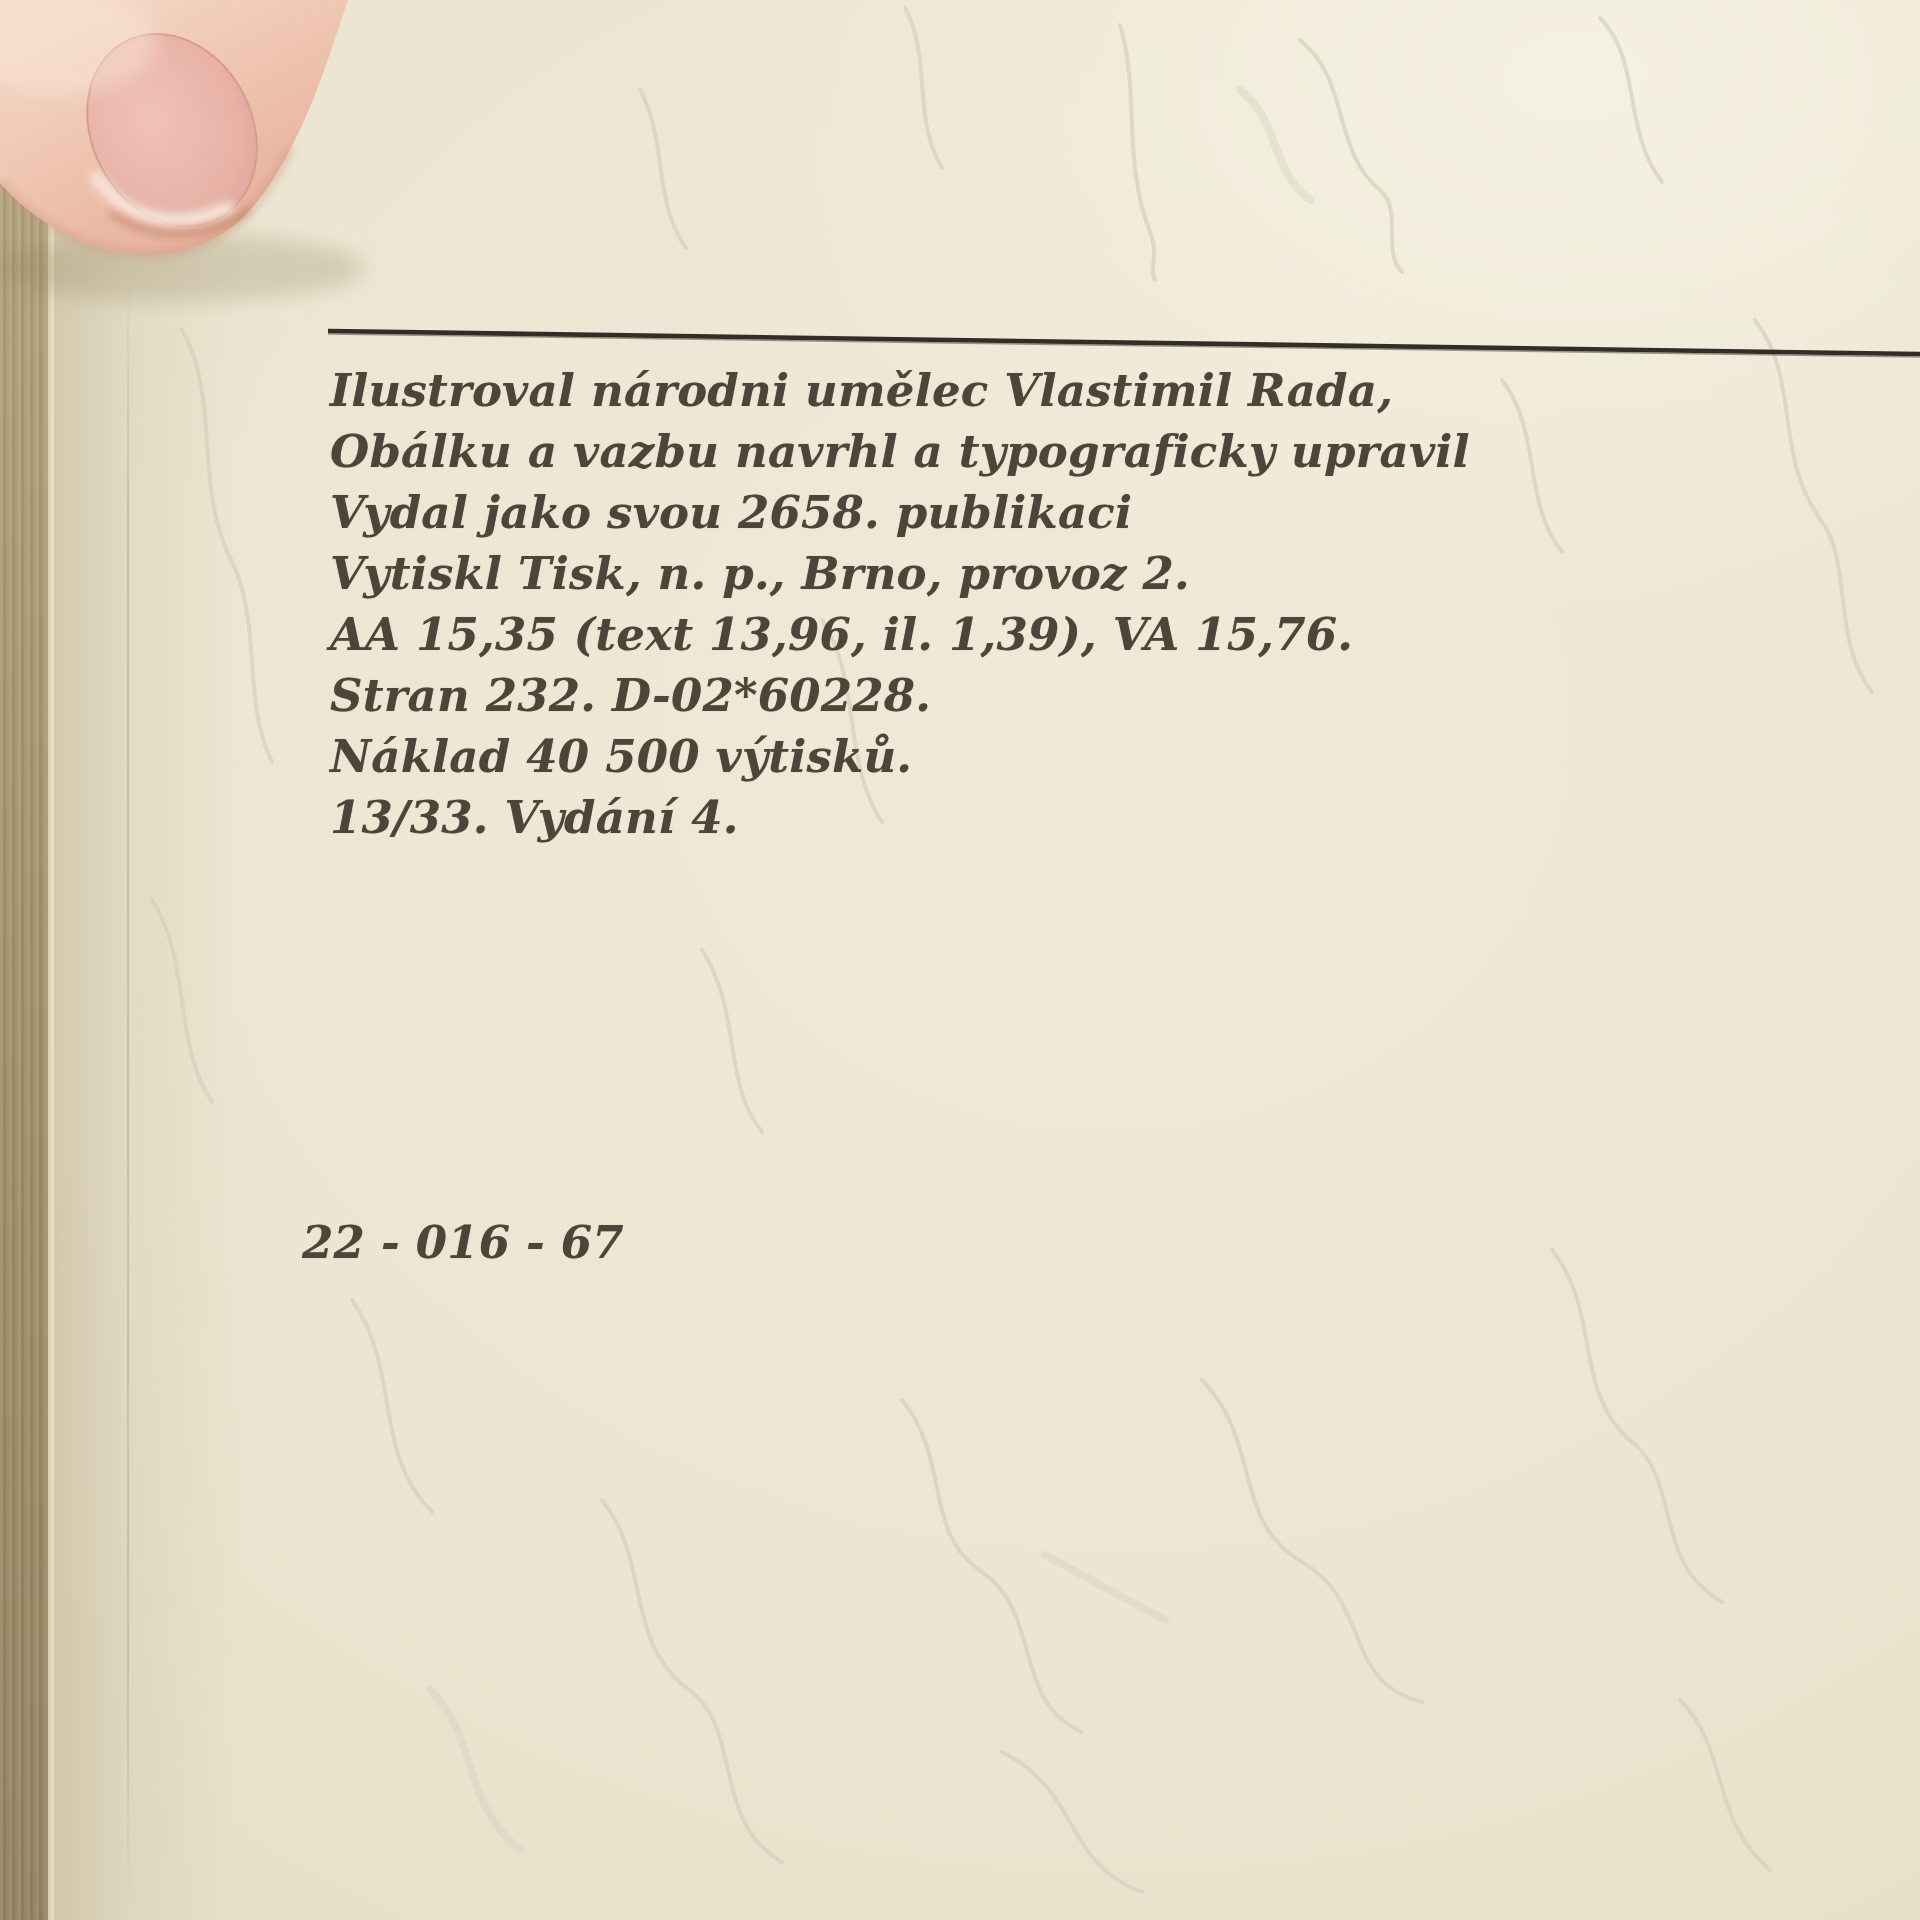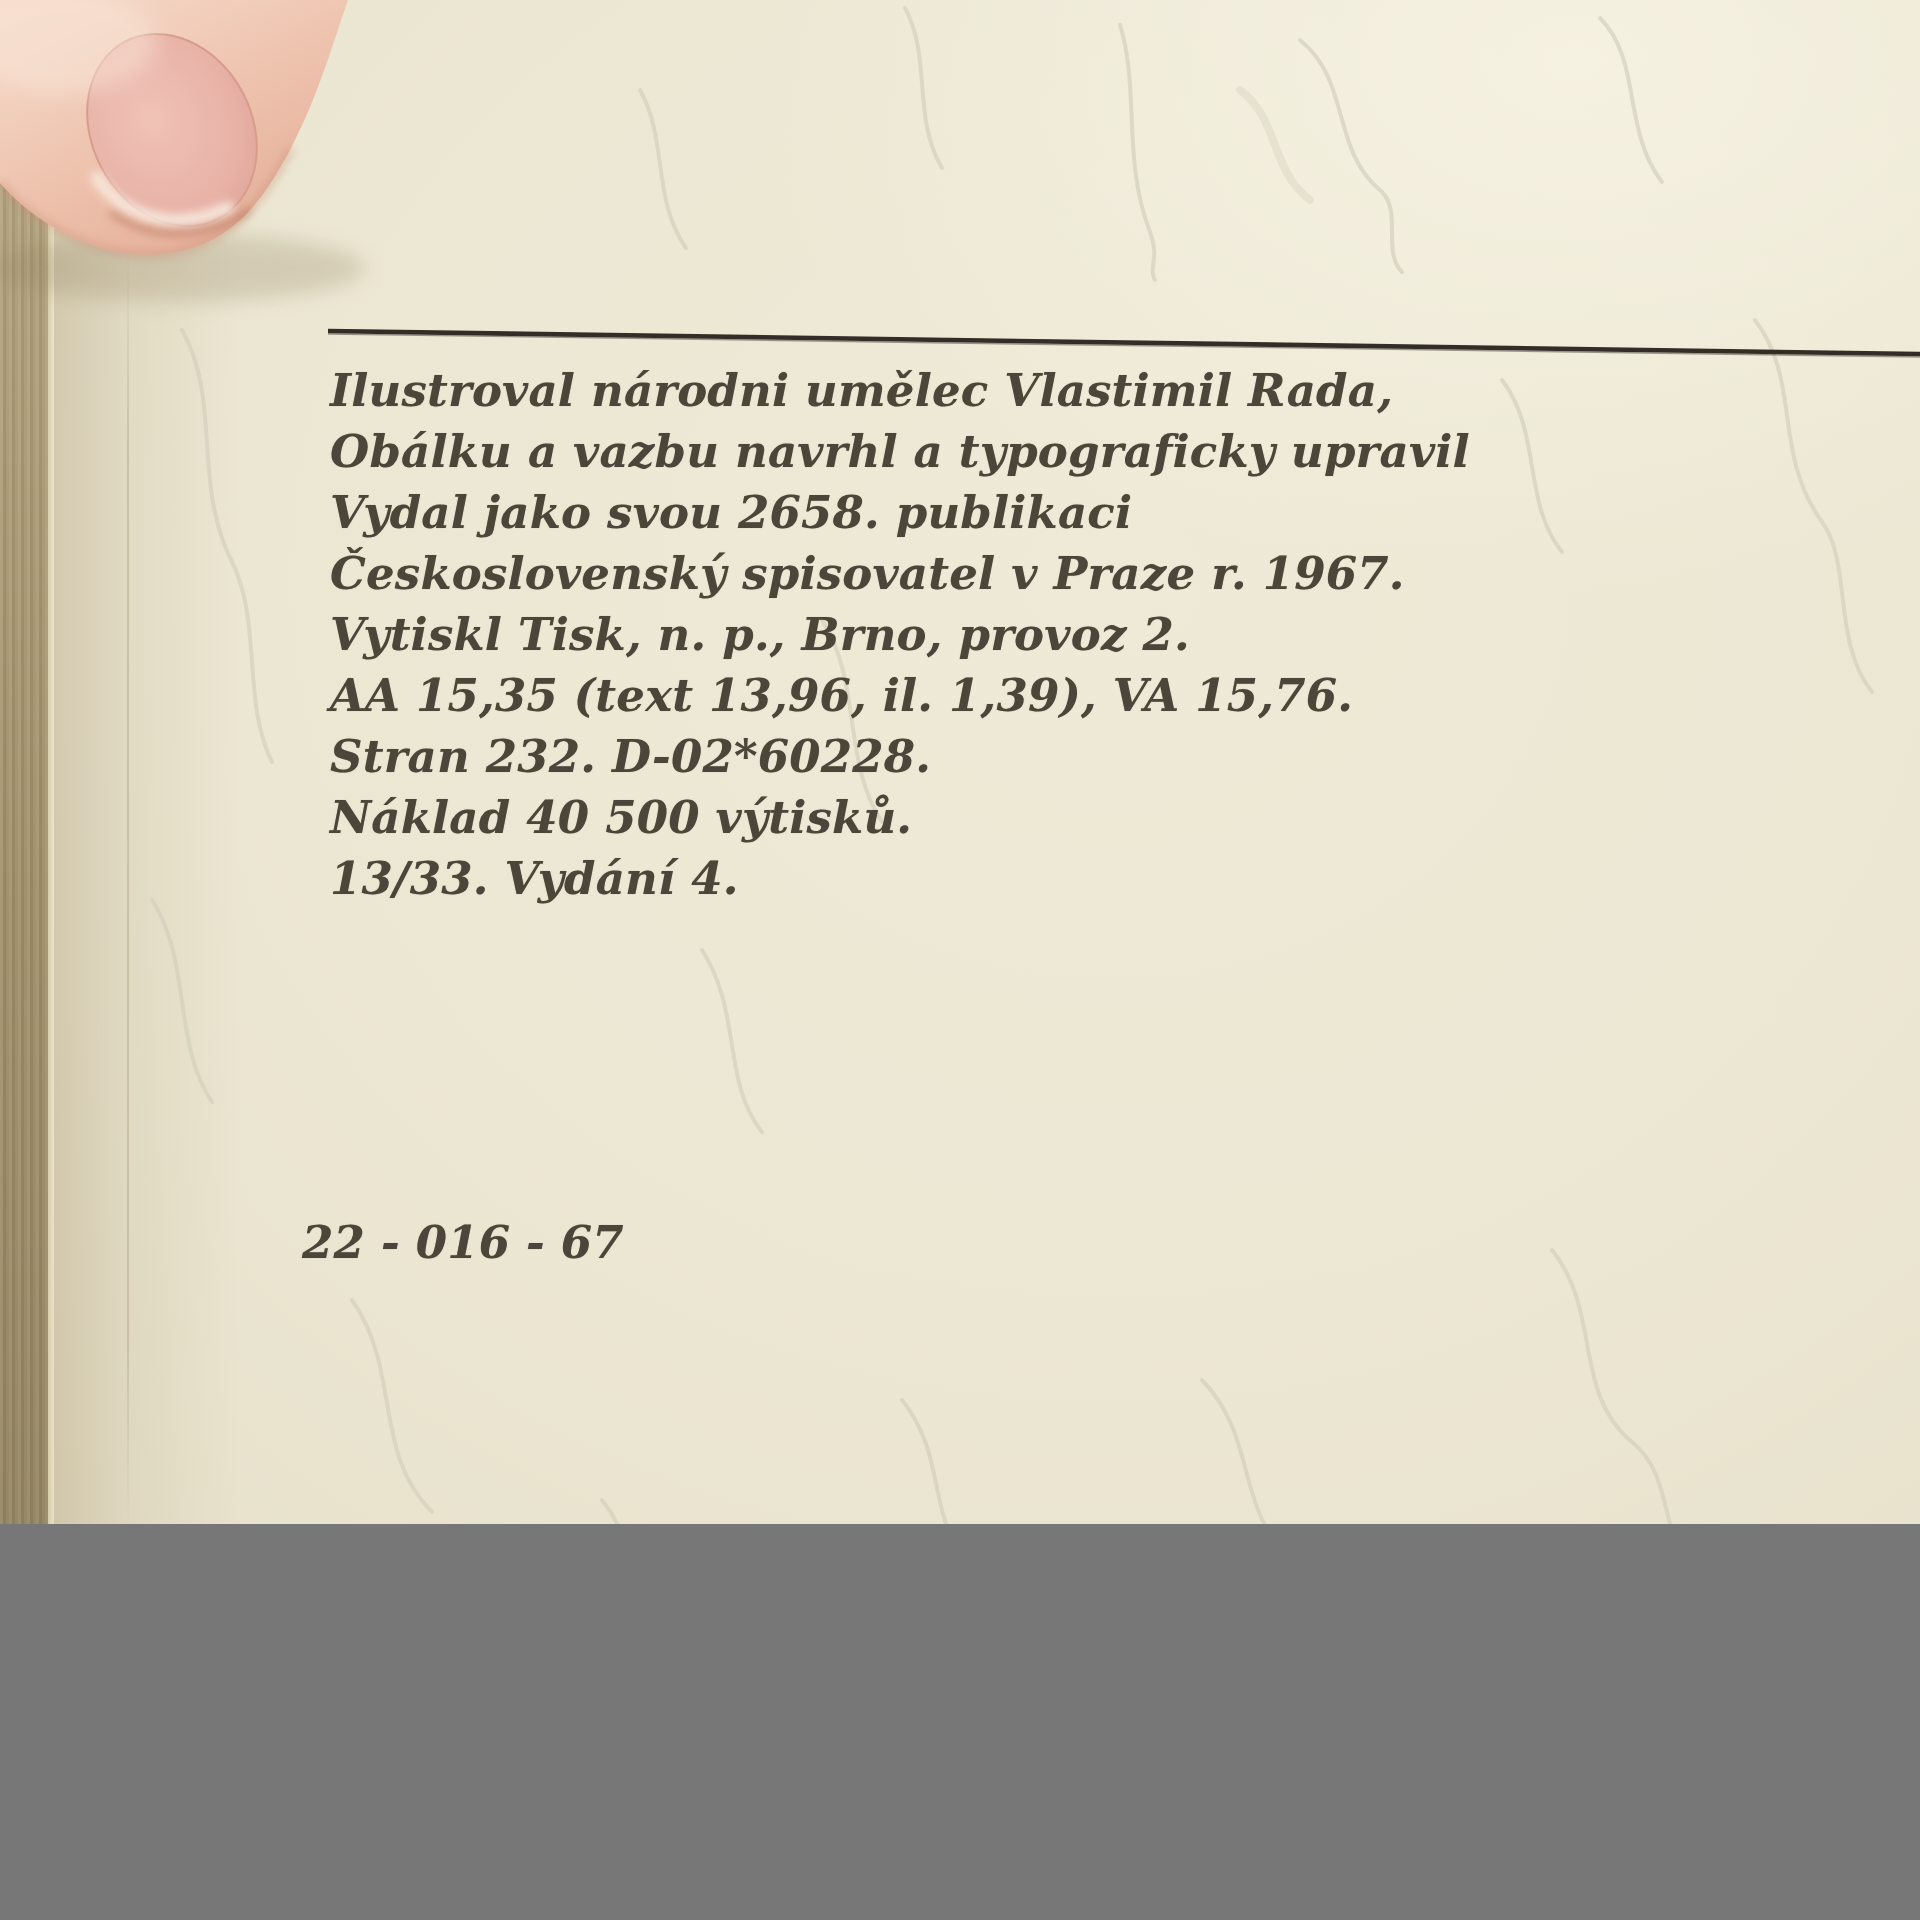--- a/index.html
+++ b/index.html
@@ -1,18 +1,18 @@
 <!DOCTYPE html>
 <html><head>
 <meta charset="utf-8">
 <style>
   html,body{margin:0;padding:0;background:#777;}
   #photo{
     position:relative;
-    width:1920px;height:1524px;
+    width:1920px;height:1920px;
     overflow:hidden;
     background:
       radial-gradient(ellipse 1400px 900px at 82% 4%, rgba(247,243,228,.85) 0%, rgba(247,243,228,0) 60%),
       radial-gradient(ellipse 1600px 1400px at 58% 38%, #efead7 0%, #ece7d3 55%, #e7e1cb 100%);
     font-family:"DejaVu Serif","Liberation Serif",serif;
   }
   
   #edge-strip{
     position:absolute;left:0;top:0;bottom:0;width:48px;
     background:
@@ -88,21 +88,20 @@
 
   <svg id="rule" width="1920" height="1920" viewBox="0 0 1920 1920">
     <line x1="328" y1="331" x2="1920" y2="354" stroke="#322d26" stroke-width="4.6"></line>
     <line x1="328" y1="334" x2="1920" y2="357" stroke="#322d26" stroke-width="1.4" opacity=".45"></line>
   </svg>
 
   <div id="colophon">
     <div>Ilustroval národni umělec Vlastimil Rada,</div>
     <div>Obálku a vazbu navrhl a typograficky upravil</div>
     <div>Vydal jako svou 2658. publikaci</div>
-    <div>Československý spisovatel v Praze r. 1967.</div>
     <div>Vytiskl Tisk, n. p., Brno, provoz 2.</div>
     <div>AA 15,35 (text 13,96, il. 1,39), VA 15,76.</div>
     <div>Stran 232. D-02*60228.</div>
     <div>Náklad 40 500 výtisků.</div>
     <div>13/33. Vydání 4.</div>
   </div>
 
   <div id="footer-code" class="footer-item">22 - 016 - 67</div>
 
   <svg id="thumb" width="380" height="330" viewBox="0 0 380 330">

